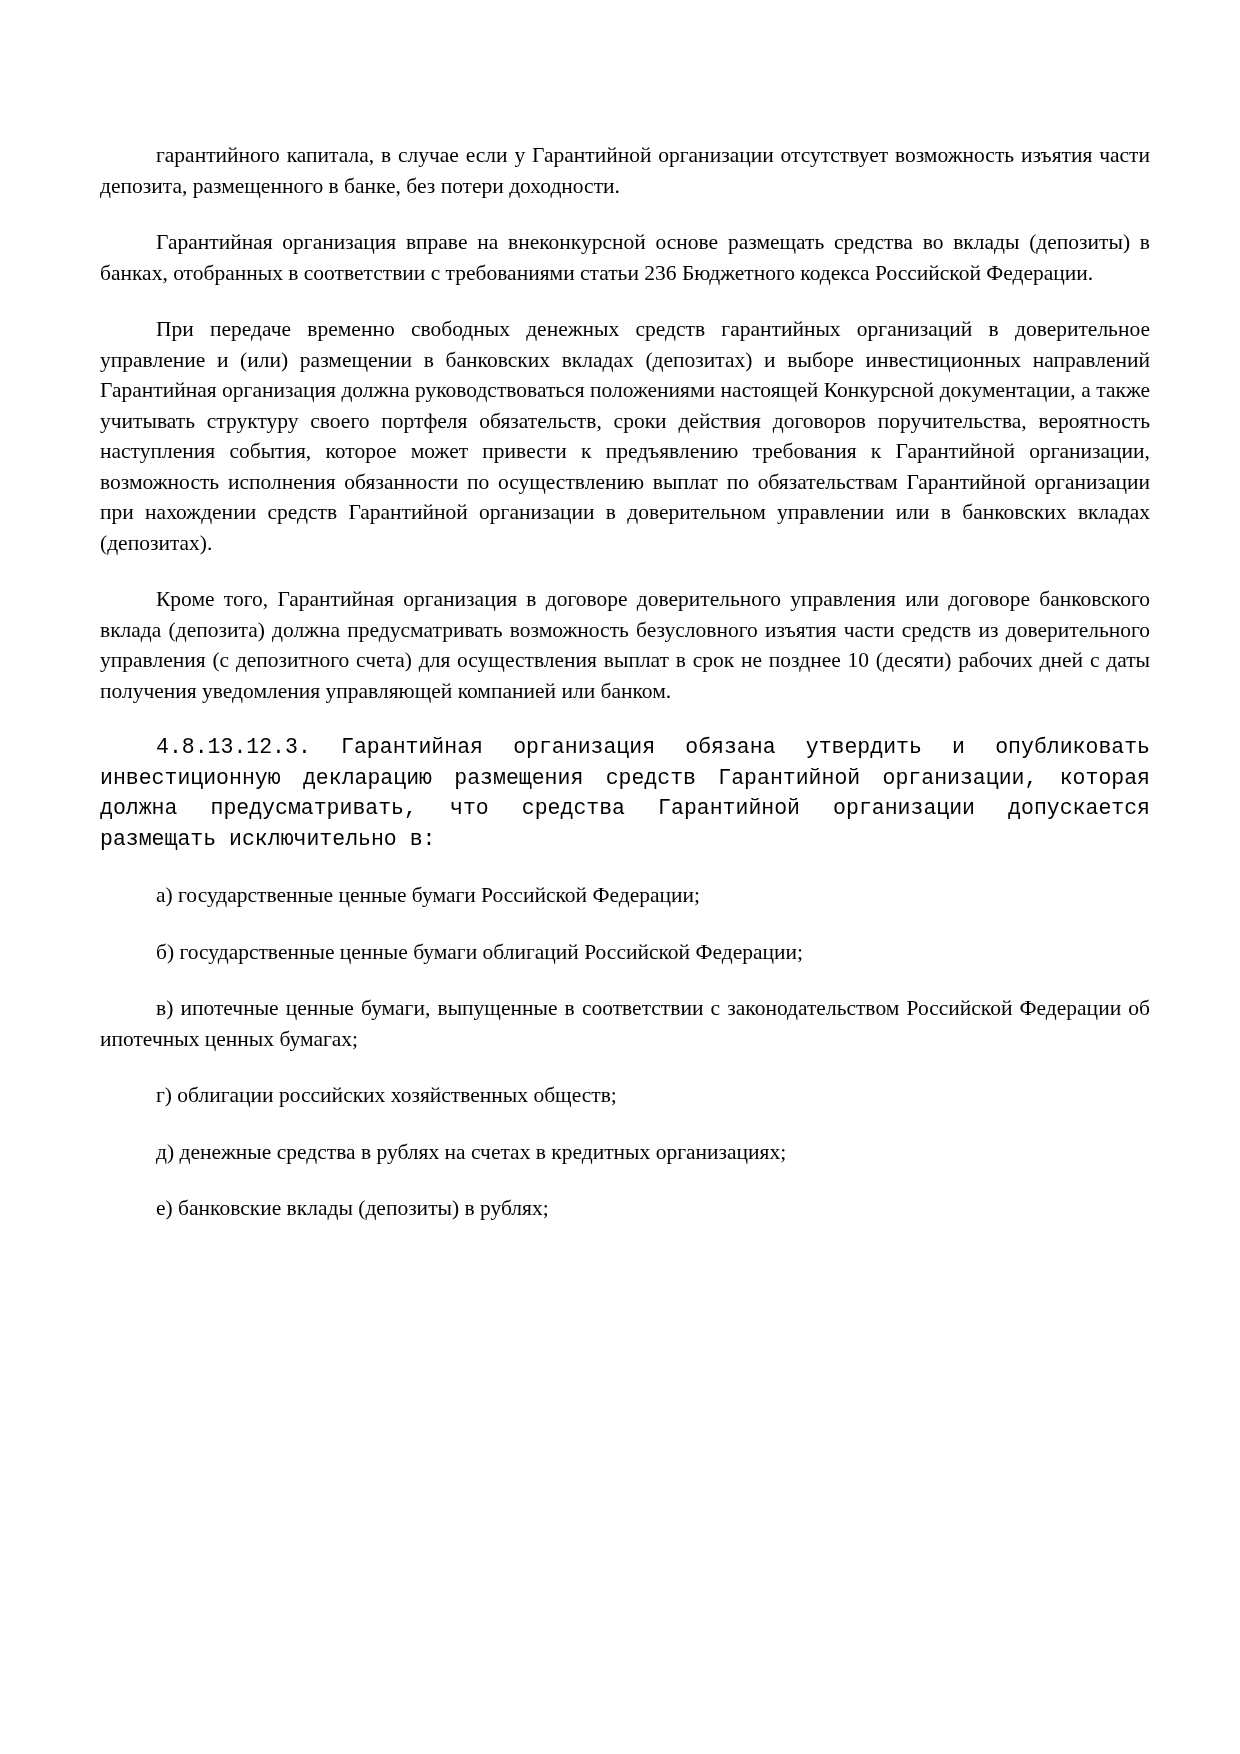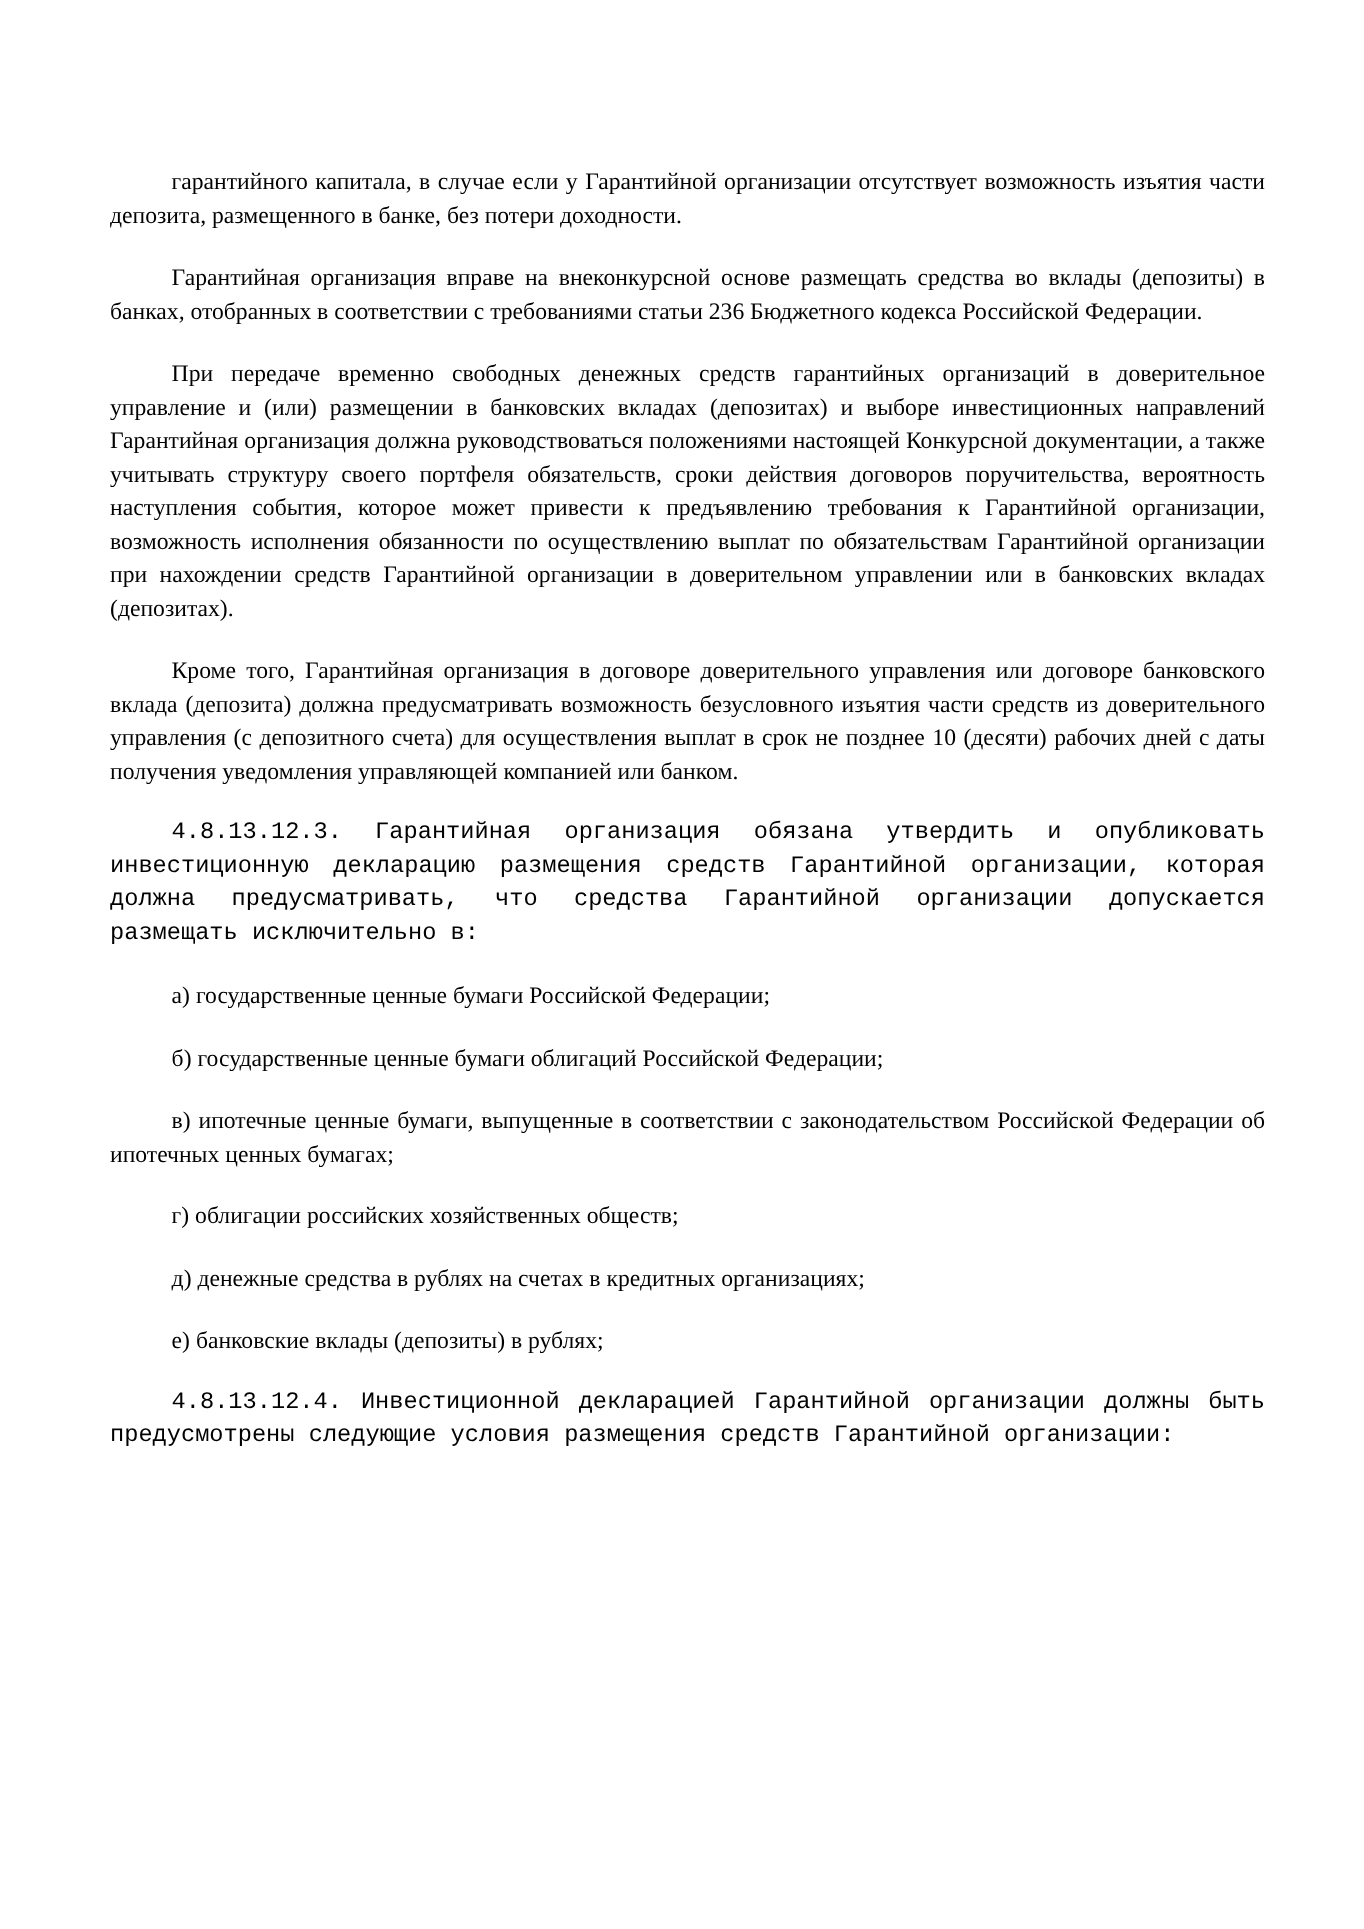--- a/index.html
+++ b/index.html
@@ -16,21 +16,20 @@
     -webkit-font-smoothing: antialiased;
   }
   .page {
     position: relative;
     width: 1240px;
     height: 1330px;
     box-sizing: border-box;
     padding: 140px 90px 14px 100px;
     background: #ffffff;
     overflow: hidden;
-    margin-top: 10px;
   }
   .body-text {
     font-size: 21.5px;
     line-height: 30.5px;
     text-align: justify;
     text-justify: inter-word;
     hyphens: none;
   }
   p.para {
     margin: 0 0 0 0;
@@ -75,17 +74,16 @@
 
     <p class="para list-item last-line-left">в) ипотечные ценные бумаги, выпущенные в соответствии с законодательством Российской Федерации об ипотечных ценных бумагах;</p>
 
     <p class="para list-item last-line-left">г) облигации российских хозяйственных обществ;</p>
 
     <p class="para list-item last-line-left">д) денежные средства в рублях на счетах в кредитных организациях;</p>
 
     <p class="para list-item last-line-left">е) банковские вклады (депозиты) в рублях;</p>
 
 
-    <p class="para last-line-left tight">4.8.13.12.4. Инвестиционной декларацией Гарантийной организации должны быть предусмотрены следующие условия размещения средств Гарантийной организации:</p>
 
 
   </div>
 </div>
 
 </body></html>

